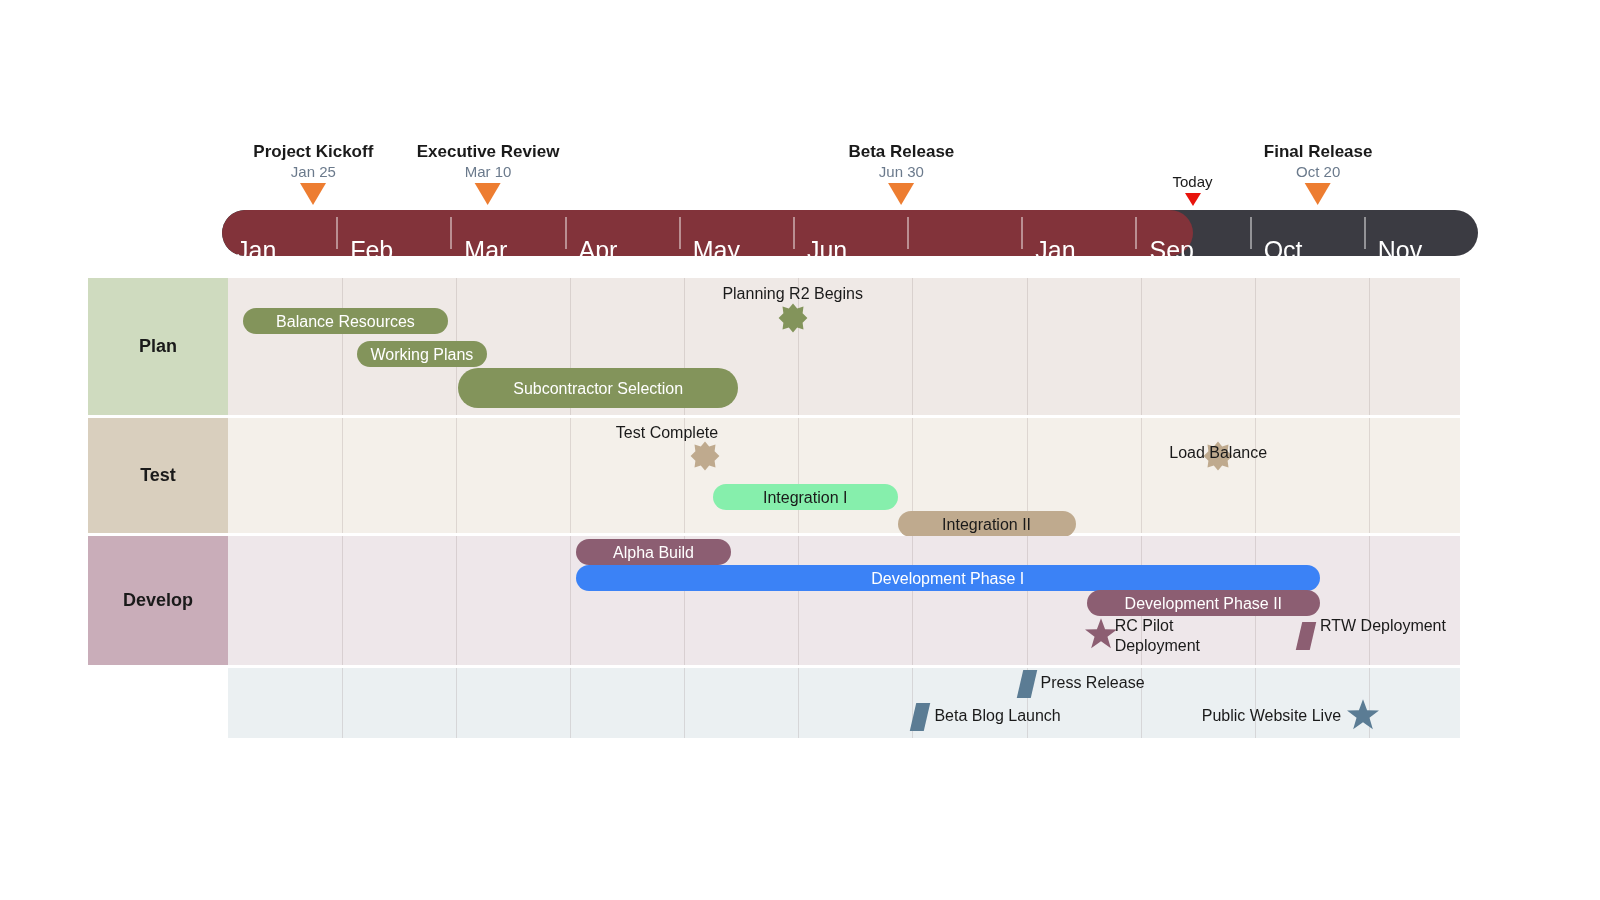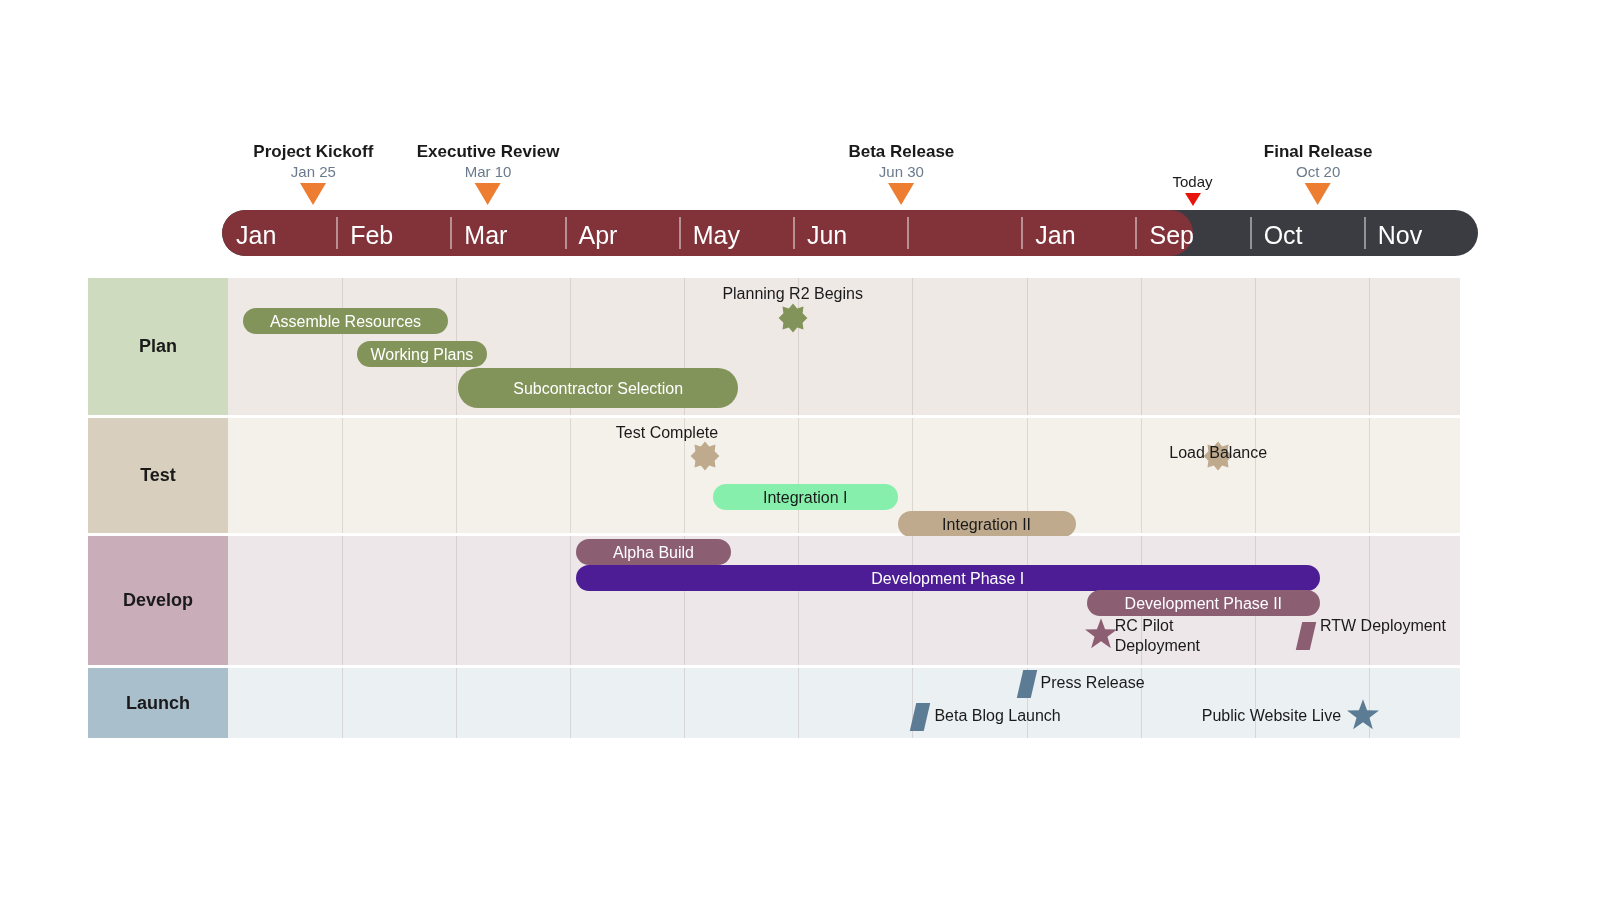--- a/index.html
+++ b/index.html
@@ -80,21 +80,21 @@
   .axis-past {
     position: absolute;
     left: 0;
     top: 0;
     height: 100%;
     background: #82333A;
     border-radius: 30px;
   }
   .axis-month {
     position: absolute;
-    top: 2px;
+    top: 17px;
     height: 100%;
     color: #ffffff;
     font-size: 25px;
     display: flex;
     align-items: center;
     padding-left: 14px;
     box-sizing: border-box;
   }
   .axis-tick {
     position: absolute;
@@ -234,21 +234,21 @@
       <div class="gridline" style="left: 482.222px;"></div>
       <div class="gridline" style="left: 596.296px;"></div>
       <div class="gridline" style="left: 710.37px;"></div>
       <div class="gridline" style="left: 824.444px;"></div>
       <div class="gridline" style="left: 938.519px;"></div>
       <div class="gridline" style="left: 1052.59px;"></div>
       <div class="gridline" style="left: 1166.67px;"></div>
       <div class="gridline" style="left: 1280.74px;"></div>
       <div class="lane-label" style="width: 140px; background: rgb(207, 219, 191);">Plan</div>
     </div>
-    <div class="bar" style="left: 242.83px; top: 308px; width: 205.333px; height: 26px; background: rgb(131, 148, 91); color: rgb(255, 255, 255); border-radius: 13px;">Assemble Resources</div>
+    <div class="bar" style="left: 242.83px; top: 308px; width: 205.333px; height: 26px; background: rgb(131, 148, 91); color: rgb(255, 255, 255); border-radius: 13px;">Balance Resources</div>
     <div class="bar" style="left: 356.904px; top: 341px; width: 130.044px; height: 26px; background: rgb(131, 148, 91); color: rgb(255, 255, 255); border-radius: 13px;">Working Plans</div>
     <div class="bar" style="left: 458.43px; top: 368px; width: 279.481px; height: 40px; background: rgb(131, 148, 91); color: rgb(255, 255, 255); border-radius: 20px;">Subcontractor
 Selection</div>
     <div class="marker" style="left: 792.667px; top: 320px;"><svg width="30" height="30" viewBox="0 0 100 100">
         <polygon points="50,2 64,18 85,12 82,34 98,50 82,66 85,88 64,82 50,98 36,82 15,88 18,66 2,50 18,34 15,12 36,18" fill="#83945B"></polygon>
       </svg></div>
     <div class="marker-label center" style="left: 792.667px; top: 284px;">Planning R2 Begins</div>
     <div class="lane" style="left: 88px; top: 418px; width: 1372px; height: 115px;">
       <div class="lane-bg" style="left: 140px; width: 1232px; background: rgb(244, 240, 234);"></div>
       <div class="gridline" style="left: 254.074px;"></div>
@@ -281,42 +281,41 @@
       <div class="gridline" style="left: 596.296px;"></div>
       <div class="gridline" style="left: 710.37px;"></div>
       <div class="gridline" style="left: 824.444px;"></div>
       <div class="gridline" style="left: 938.519px;"></div>
       <div class="gridline" style="left: 1052.59px;"></div>
       <div class="gridline" style="left: 1166.67px;"></div>
       <div class="gridline" style="left: 1280.74px;"></div>
       <div class="lane-label" style="width: 140px; background: rgb(201, 173, 185);">Develop</div>
     </div>
     <div class="bar" style="left: 575.926px; top: 539px; width: 155.141px; height: 26px; background: rgb(140, 94, 114); color: rgb(255, 255, 255); border-radius: 13px;">Alpha Build</div>
-    <div class="bar" style="left: 575.926px; top: 565px; width: 743.763px; height: 26px; background: #4c1d95; color: rgb(255, 255, 255); border-radius: 13px;">Development Phase I</div>
+    <div class="bar" style="left: 575.926px; top: 565px; width: 743.763px; height: 26px; background: #3b82f6; color: rgb(255, 255, 255); border-radius: 13px;">Development Phase I</div>
     <div class="bar" style="left: 1086.98px; top: 590px; width: 232.711px; height: 26px; background: rgb(140, 94, 114); color: rgb(255, 255, 255); border-radius: 13px;">Development Phase II</div>
     <div class="marker" style="left: 1100.67px; top: 636px;"><svg width="34" height="34" viewBox="0 0 100 100">
         <polygon points="50,4 62,36 97,37 69,58 79,92 50,71 21,92 31,58 3,37 38,36" fill="#8C5E72"></polygon>
       </svg></div>
     <div class="marker-label right-of" style="left: 1114.67px; top: 616px;">RC Pilot
 Deployment</div>
     <div class="para" style="left: 1306px; top: 636px; width: 14px; height: 28px; background: rgb(140, 94, 114);"></div>
     <div class="marker-label right-of" style="left: 1320px; top: 616px;">RTW Deployment</div>
     <div class="lane" style="left: 88px; top: 668px; width: 1372px; height: 70px;">
       <div class="lane-bg" style="left: 140px; width: 1232px; background: rgb(235, 240, 242);"></div>
       <div class="gridline" style="left: 254.074px;"></div>
       <div class="gridline" style="left: 368.148px;"></div>
       <div class="gridline" style="left: 482.222px;"></div>
       <div class="gridline" style="left: 596.296px;"></div>
       <div class="gridline" style="left: 710.37px;"></div>
       <div class="gridline" style="left: 824.444px;"></div>
       <div class="gridline" style="left: 938.519px;"></div>
       <div class="gridline" style="left: 1052.59px;"></div>
       <div class="gridline" style="left: 1166.67px;"></div>
       <div class="gridline" style="left: 1280.74px;"></div>
-      <div class="lane-label" style="width: 140px; background: rgb(169, 191, 203);">Launch</div>
     </div>
     <div class="para" style="left: 1026.52px; top: 684px; width: 14px; height: 28px; background: rgb(91, 124, 148);"></div>
     <div class="marker-label right-of" style="left: 1040.52px; top: 673px;">Press Release</div>
     <div class="para" style="left: 920.43px; top: 717px; width: 14px; height: 28px; background: rgb(91, 124, 148);"></div>
     <div class="marker-label right-of" style="left: 934.43px; top: 706px;">Beta Blog Launch</div>
     <div class="marker" style="left: 1363.04px; top: 717px;"><svg width="34" height="34" viewBox="0 0 100 100">
         <polygon points="50,4 62,36 97,37 69,58 79,92 50,71 21,92 31,58 3,37 38,36" fill="#5B7C94"></polygon>
       </svg></div>
     <div class="marker-label left-of" style="left: 1341.04px; top: 706px;">Public Website Live</div>
   </div>

